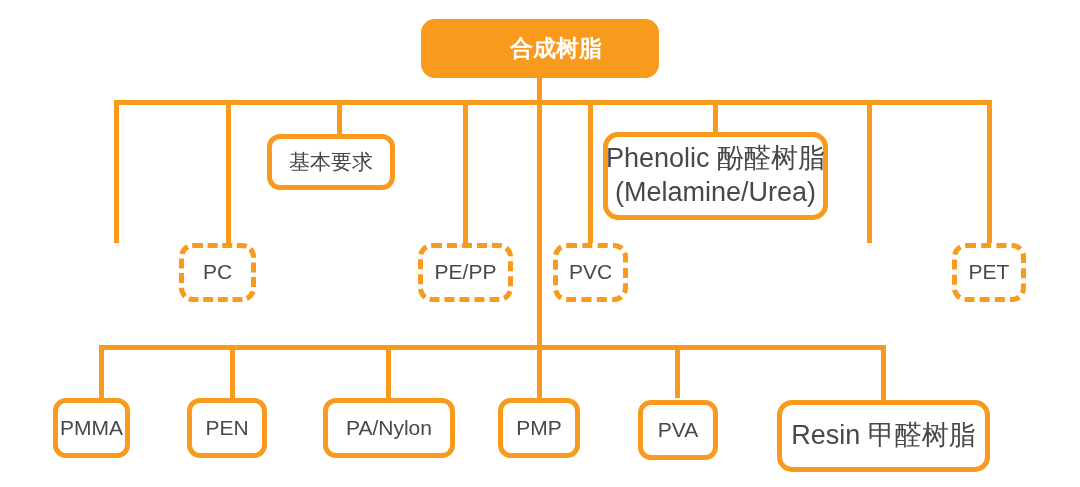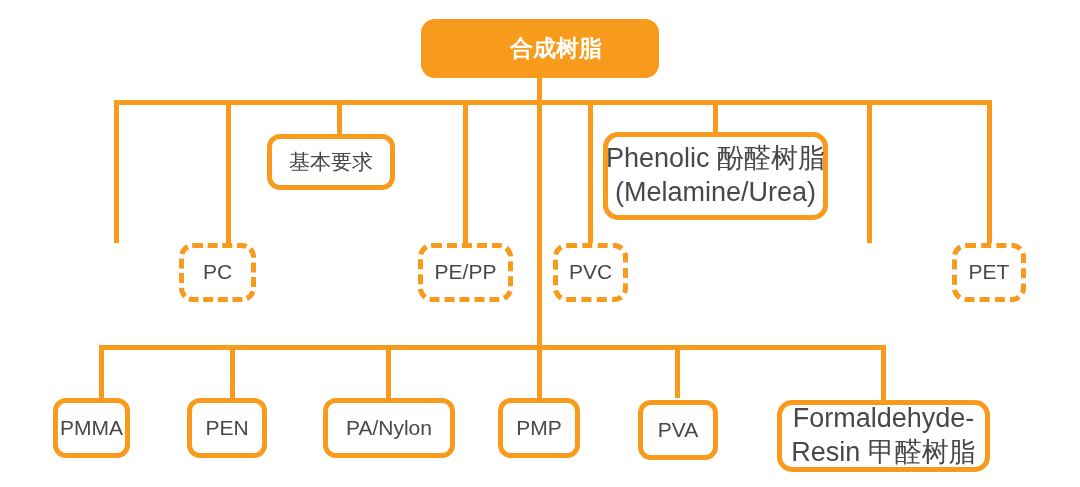--- a/index.html
+++ b/index.html
@@ -78,17 +78,16 @@
   <div class="node" style="left:498px; top:398px; width:82px; height:60px;">
     <span>PMP</span>
   </div>
   <div class="node" style="left:323px; top:398px; width:132px; height:60px;">
     <span>PA/Nylon</span>
   </div>
   <div class="node" style="left:638px; top:388px; width:80px; height:60px;margin-top:12px;">
     <span>PVA</span>
   </div>
   <div class="node big" style="left:777px; top:400px; width:213px; height:72px;">
-    <span>Formaldehyde-</span>
     <span>Resin 甲醛树脂</span>
   </div>
 
 </div>
 
 </body></html>

